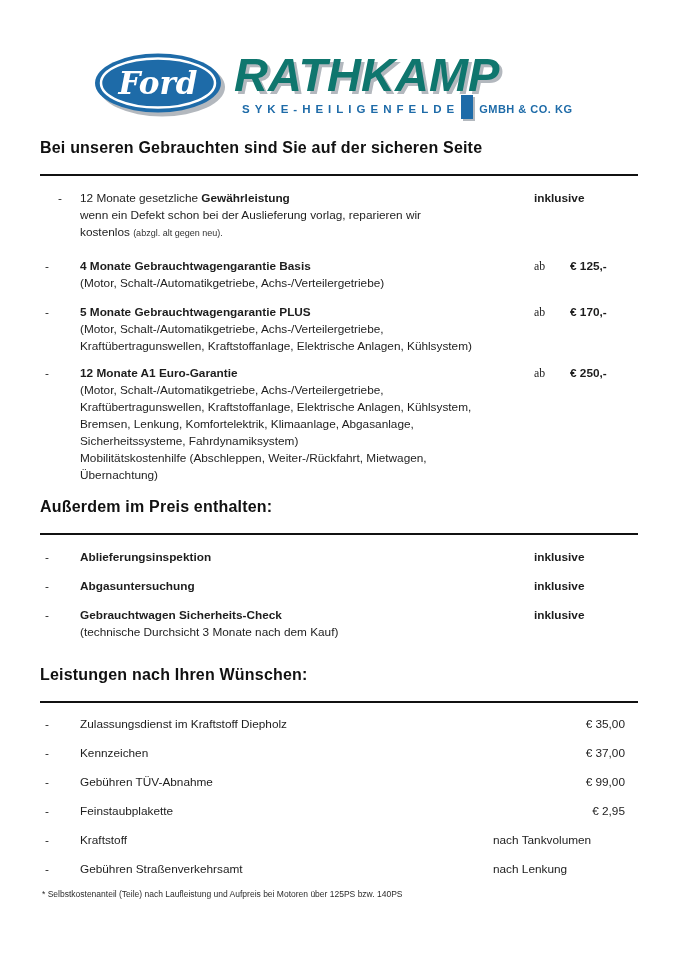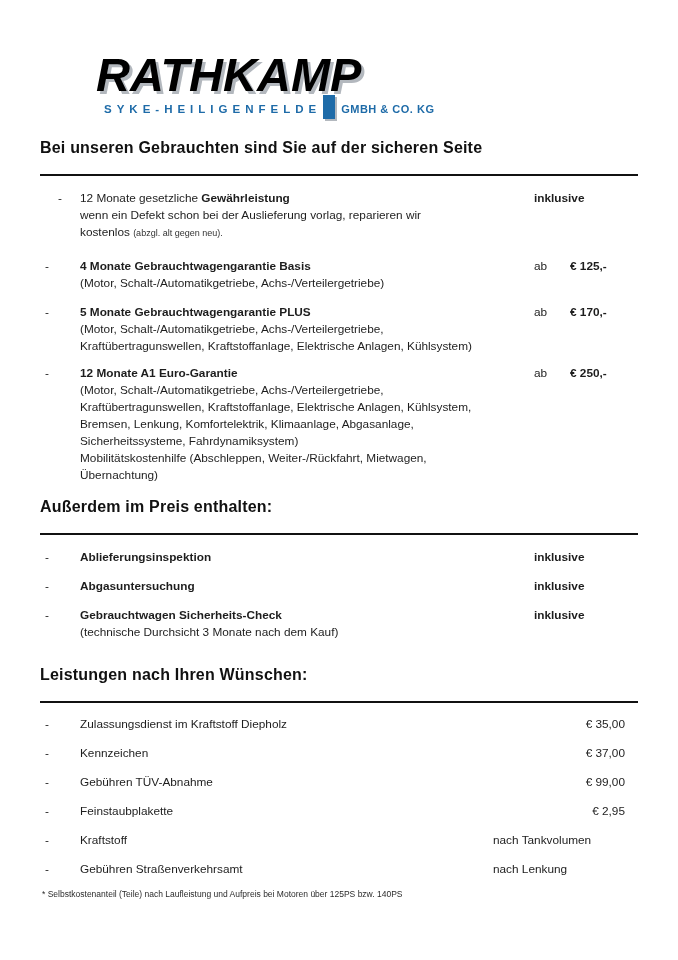--- a/index.html
+++ b/index.html
@@ -7,21 +7,21 @@
     position:relative;width:678px;height:960px;background:#ffffff;
     font-family:"Liberation Sans",sans-serif;color:#1d1d1d;overflow:hidden;
     margin:0 auto;
   }
   
   .logo{position:absolute;left:92px;top:50px;height:72px;display:flex;align-items:flex-start;}
   .logo svg{display:block;}
   .rk-block{margin-left:4px;margin-top:2px;}
   .rk-name{
     font-weight:bold;font-style:italic;font-size:47px;line-height:46px;
-    color:#000000;letter-spacing:0px;
+    color:#0f766e;letter-spacing:0px;
     text-shadow:3px 3px 0 #b3b8be;
     white-space:nowrap;
   }
   .rk-subline{display:flex;align-items:flex-end;margin-top:-3px;margin-left:8px;}
   .rk-sub{
     font-size:11.5px;font-weight:bold;color:#1e6ba8;letter-spacing:5px;white-space:nowrap;
   }
   .p-leg{width:12px;height:24px;background:#1e6ba8;margin-left:2px;margin-bottom:-4px;box-shadow:2px 2px 0 #b3b8be;}
   .rk-legal{font-size:11px;font-weight:bold;color:#1e6ba8;margin-left:6px;letter-spacing:0.5px;white-space:nowrap;}
   
@@ -33,35 +33,43 @@
   }
   .row{position:relative;font-size:11.8px;line-height:17px;}
   .dash{position:absolute;left:5px;top:0;}
   .dash.first{left:18px;}
   .rtext{margin-left:40px;max-width:418px;}
   .bold{font-weight:bold;}
   .small{font-size:9px;color:#333;}
   .rright{position:absolute;top:0;left:453px;width:132px;}
   .v-inkl{padding-left:41px;font-weight:bold;}
   .v-ab{padding-left:41px;}
-  .v-ab .ab{display:inline-block;width:36px;font-weight:normal;}
+  .v-ab .ab{display:inline-block;width:36px;font-weight:normal;font-family:Liberation Serif, serif;}
   .v-ab .price{font-weight:bold;}
   .v-price{text-align:right;font-weight:normal;}
   .v-text{padding-left:0;}
   
   .mt14{margin-top:14px;} .mt16{margin-top:16px;} .mt13{margin-top:13px;}
   .mt12{margin-top:12px;} .mt10{margin-top:10px;} .mt24{margin-top:24px;}
   .footnote{margin-top:11px;margin-left:2px;font-size:8.5px;color:#2b2b2b;}
 </style>
 </head>
 <body>
 
 <div class="page">
 
   <div class="logo">
+    <span>
+      <svg width="138" height="72" viewBox="0 0 138 72">
+        <ellipse cx="70" cy="37" rx="63" ry="29.5" fill="#b3b8be"></ellipse>
+        <ellipse cx="66" cy="33" rx="63" ry="29.5" fill="#1e6ba8"></ellipse>
+        <ellipse cx="66" cy="33" rx="57" ry="24.5" fill="none" stroke="#ffffff" stroke-width="2.5"></ellipse>
+        <text x="66" y="44" text-anchor="middle" font-family="DejaVu Serif, serif" font-style="italic" font-weight="bold" font-size="31" fill="#ffffff">Ford</text>
+      </svg>
+    </span>
     <div class="rk-block">
       <div class="rk-name">RATHKAMP</div>
       <div class="rk-subline">
         <span class="rk-sub">SYKE-HEILIGENFELDE</span>
         <span class="p-leg"></span>
         <span class="rk-legal">GMBH &amp; CO. KG</span>
       </div>
     </div>
   </div>
 

